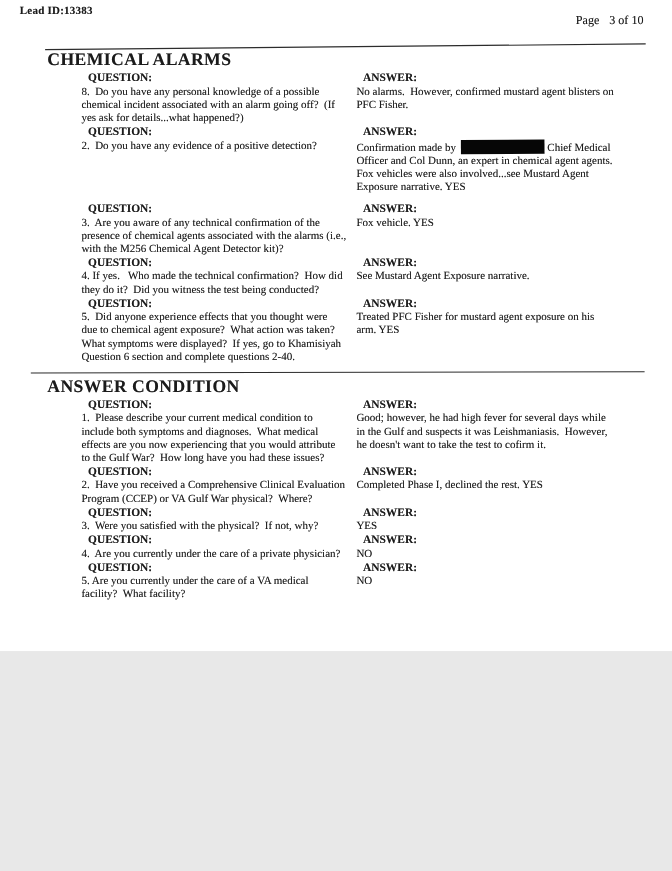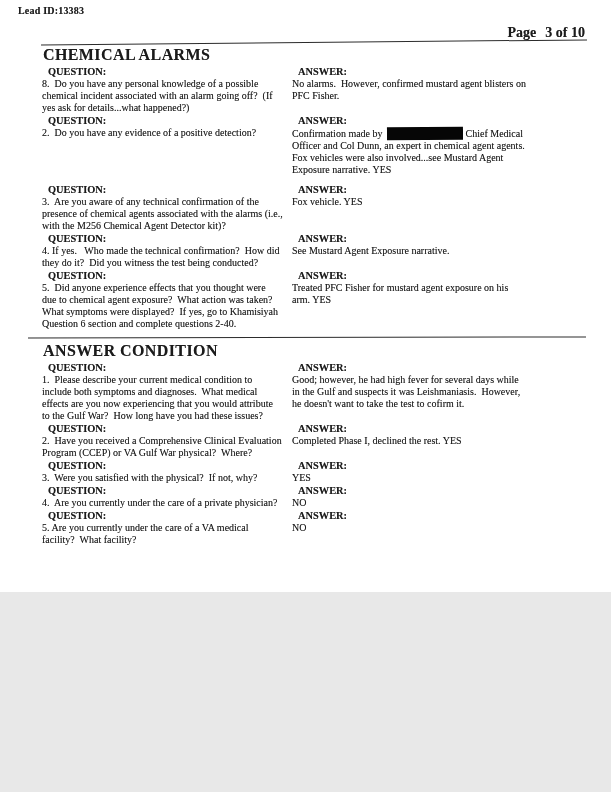--- a/index.html
+++ b/index.html
@@ -12,42 +12,43 @@
     color:#1b1b1b;
     overflow:hidden;
     margin:0 auto;
     text-shadow:0 0 0.4px rgba(20,20,20,0.45);
   }
   .lead-id {
     position:absolute; left:18px; top:5px;
     font-size:10px; font-weight:bold; letter-spacing:0.2px;
   }
   .page-num {
-    position:absolute; right:26px; top:25px;
-    font-size:14px; font-weight:bold;
+    position:absolute; right:26px; top:13px;
+    font-size:11px; font-weight:normal;
   }
   .page-num .pn-label { margin-right:9px; }
   .rule-top {
     position:absolute; left:41px; top:42px; width:546px; height:0;
     border-top:1.7px solid #2c2c2c;
     transform:rotate(-0.55deg);
   }
   .content {
     position:absolute; left:36px; top:46px; width:572px;
   }
   .section-title {
     font-weight:bold; font-size:16px; letter-spacing:0.4px;
     margin:0 0 2px 7px;
   }
   .rows { width:100%; }
   .qa-row {
     display:grid;
     grid-template-columns:256px 1fr;
     column-gap:0;
     margin-bottom:1px;
+    margin-left:32px;
   }
   
   .section-0 .qa-row:nth-child(2) { margin-bottom:8px; }
   .q-label, .a-label {
     font-weight:bold; font-size:10.4px; line-height:12px;
   }
   .q-label { padding-left:12px; }
   .a-label { padding-left:6px; }
   .q-text, .a-text {
     font-size:10px; line-height:12px;

